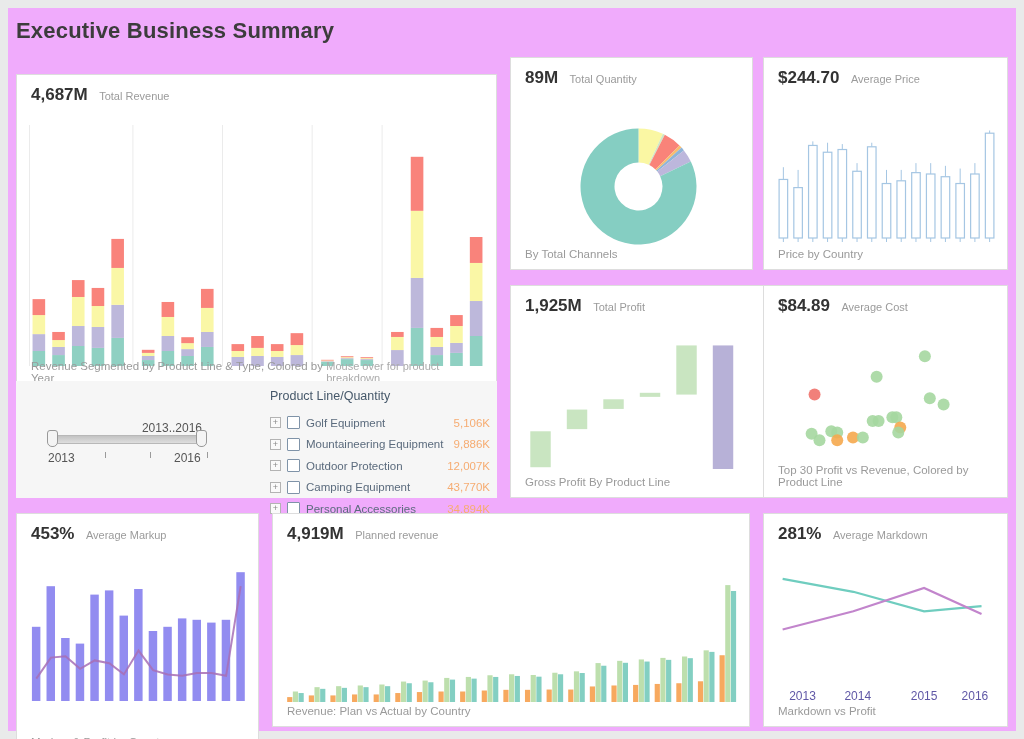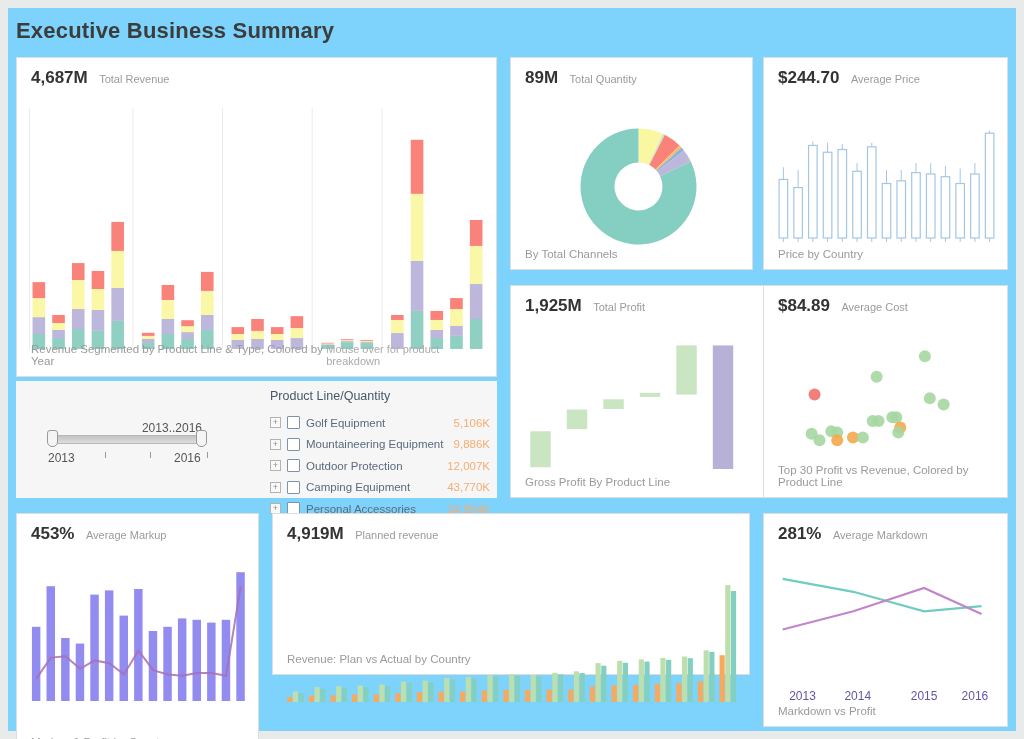--- a/index.html
+++ b/index.html
@@ -1,33 +1,33 @@
 <!DOCTYPE html>
 <html><head>
 <meta charset="utf-8">
 <style>
   html,body{margin:0;padding:0;}
   body{width:1024px;height:739px;background:#e9eaea;font-family:"Liberation Sans",sans-serif;position:relative;overflow:hidden;}
-  .canvas{position:absolute;left:8px;top:8px;width:1008px;height:723px;background:#7dd3fc;}
+  .canvas{position:absolute;left:8px;top:8px;width:1008px;height:723px;background:#f0abfc;}
   h1.title{position:absolute;left:8px;top:10px;margin:0;font-size:22px;font-weight:600;color:#3c3c3c;letter-spacing:0.2px;}
   .panel{position:absolute;background:#fff;border:1px solid #ddd;box-sizing:border-box;}
   .kpi-row{position:absolute;left:14px;top:10px;right:10px;white-space:nowrap;overflow:hidden;}
   .kpi{font-size:17px;font-weight:bold;color:#333;}
   .kpi-label{font-size:11px;color:#9b9b9b;margin-left:7px;}
   .caption-row{position:absolute;left:14px;right:12px;bottom:9px;font-size:11.5px;color:#9a9a9a;display:flex;justify-content:space-between;}
   .caption-row .hint{color:#ababab;font-size:11px;}
   svg.chart{position:absolute;display:block;}
   
-  #p-revenue {left:8px;  top:49px;  width:481px;height:320px;}
+  #p-revenue {left:8px;  top:66px;  width:481px;height:320px;}
   #p-quantity{left:502px;top:49px;  width:243px;height:213px;}
   #p-price   {left:755px;top:49px;  width:245px;height:213px;}
   #p-profit  {left:502px;top:277px; width:280px;height:213px;}
   #p-cost    {left:755px;top:277px; width:245px;height:213px;}
   #p-markup  {left:8px;  top:505px; width:243px;height:245px;}
-  #p-planned {left:264px;top:505px; width:478px;height:162px;padding-left:32px;}
+  #p-planned {left:264px;top:505px; width:478px;height:214px;padding-left:32px;}
   #p-markdown{left:755px;top:505px; width:245px;height:214px;}
   #p-revenue  svg.chart{left:12px;top:50px;width:457px;height:241px;}
   #p-quantity svg.chart{left:12px;top:42px;width:219px;height:147px;}
   #p-price    svg.chart{left:12px;top:42px;width:221px;height:147px;}
   #p-profit   svg.chart{left:12px;top:42px;width:219px;height:147px;}
   #p-cost     svg.chart{left:12px;top:42px;width:221px;height:147px;}
   #p-markup   svg.chart{left:12px;top:40px;width:219px;height:155px;}
   #p-planned  svg.chart{left:12px;top:42px;width:454px;height:150px;}
   #p-markdown svg.chart{left:12px;top:40px;width:221px;height:162px;}
   

